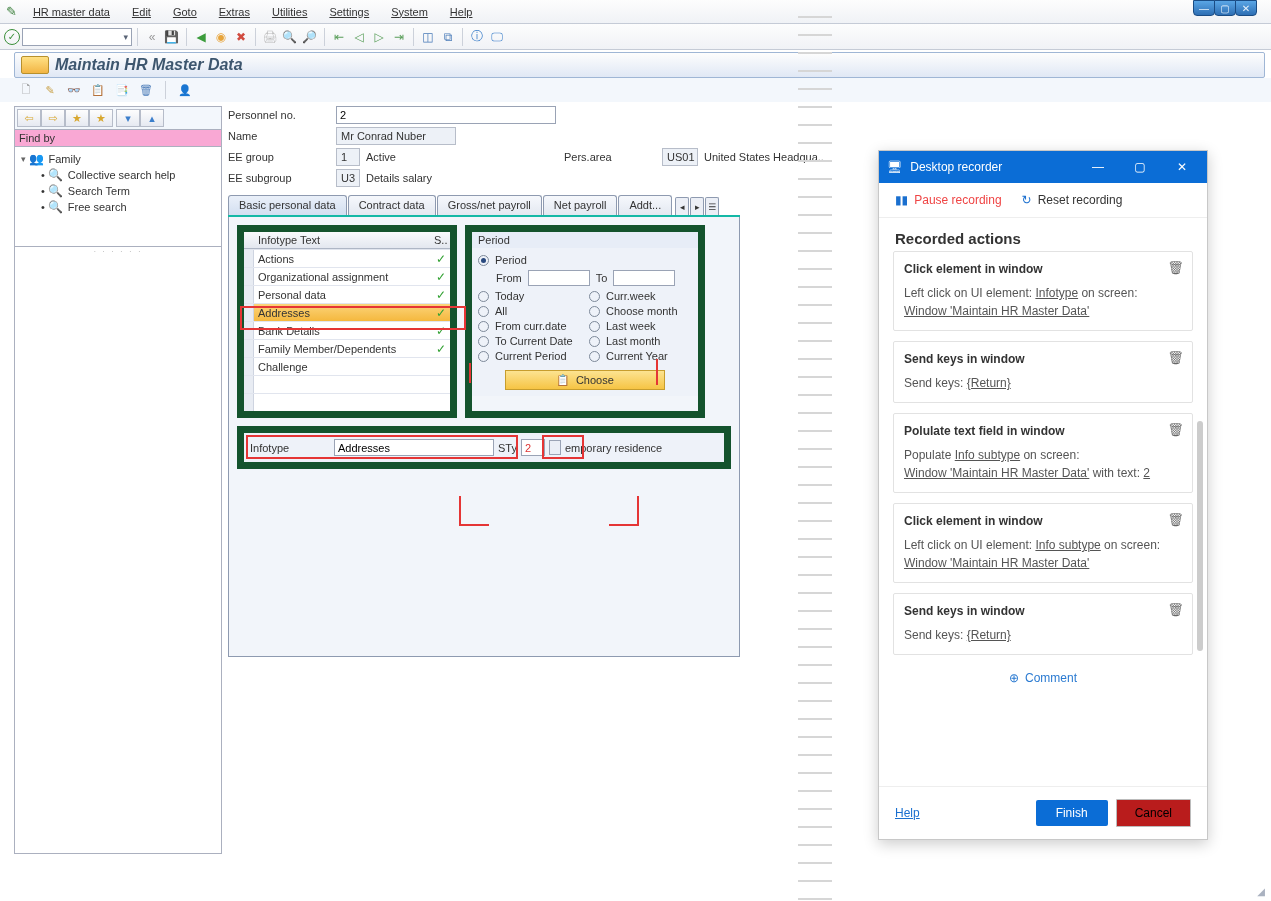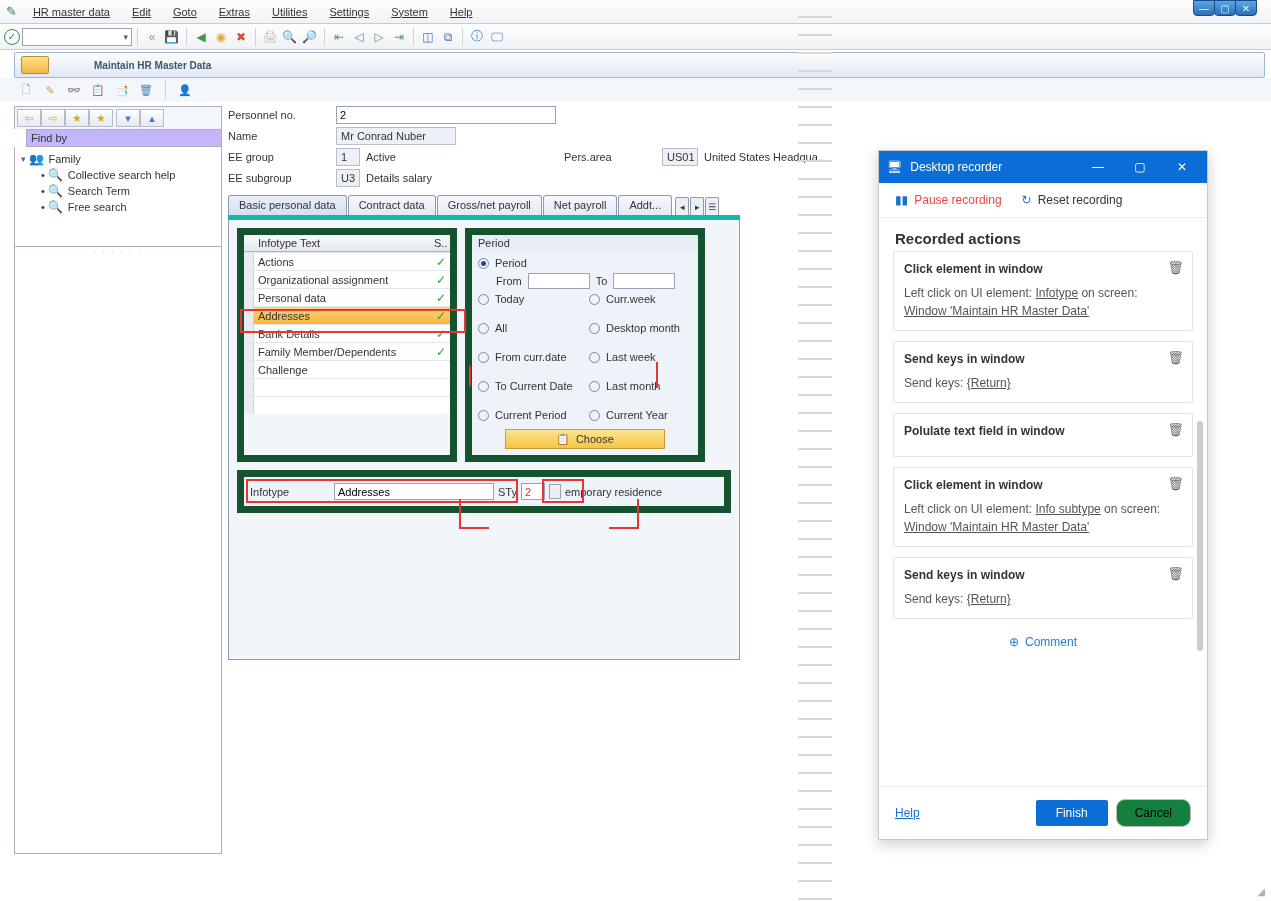--- a/index.html
+++ b/index.html
@@ -15,52 +15,52 @@
 .toolbar { display:flex; align-items:center; height:26px; background:linear-gradient(#fdfdfd,#f0f2f6); border-bottom:1px solid #c5cbd6; padding:0 4px; gap:2px;}
 .tb-btn { width:18px; height:18px; display:flex; align-items:center; justify-content:center; border-radius:2px; font-size:12px;}
 .tb-sep { width:1px; height:18px; background:#ccd1da; margin:0 3px;}
 .green-check{ width:16px;height:16px;border-radius:50%;border:1px solid #3a8f3a;display:flex;align-items:center;justify-content:center;color:#3a8f3a;font-size:10px;}
 .combo { width:110px;height:18px;border:1px solid #9aa3b5;background:#fff;display:flex;align-items:center;justify-content:flex-end;padding-right:3px;}
 .combo .arr{font-size:9px;color:#5a6476}
 
 
 .page-title-bar { display:flex; align-items:center; height:26px; background:linear-gradient(#fdfdfd,#e0e8f5); border-bottom:1px solid #a9b3c5; padding:0 6px; gap:6px; margin:2px 6px 0 14px; border:1px solid #9fb6d5; border-radius:2px;}
 .page-title-bar .mini-ico{width:28px;height:18px;background:linear-gradient(#ffe185,#f2b544);border:1px solid #b7902d;border-radius:2px;}
-.page-title-bar h1{ font-size:10px; font-weight:bold; color:#3d566e;margin-left:39px;}
+.page-title-bar h1{ font-size:16px; font-weight:bold; font-style:italic; color:#3d566e;}
 
 
 .toolbar2{ display:flex;align-items:center;height:24px;padding:0 18px;gap:8px;background:linear-gradient(#f3f7fc,#f3f7fc);}
 .tb2-ico{width:16px;height:16px;display:flex;align-items:center;justify-content:center;}
 
 
 .main-body{ display:flex; padding:4px 10px 10px 14px; gap:6px; height:762px;}
 
 
 .treewrap{width:208px;display:flex;flex-direction:column;}
 .tree-tb{display:flex;gap:0;background:#f3f7fc;padding:2px;border:1px solid #abb0bf;border-bottom:none}
 .tree-tb div{width:24px;height:18px;border:1px solid #b6bcc9;background:linear-gradient(#fdfdfd,#e6e9f1);display:flex;align-items:center;justify-content:center;font-size:11px;}
-.tree-findby{border:1px solid #abb0bf;padding:2px 4px;background:#c4b5fd;font-size:11px;margin-left:12px;}
+.tree-findby{border:1px solid #abb0bf;padding:2px 4px;background:#f9a8d4;font-size:11px;}
 .tree-body{border:1px solid #abb0bf;border-top:none;background:#fff;height:100px;padding:4px;}
 .tree-node{display:flex;align-items:center;gap:4px;padding:1px 2px;}
 .tree-node.indent{padding-left:22px;}
 .tree-node .tw{color:#666;font-size:9px}
 .tree-node .ic{color:#4c72ab;font-size:12px}
 .tree-lower{border:1px solid #abb0bf;border-top:none;flex:1;background:#fff;position:relative;}
 .tree-lower .dots{position:absolute;top:0;left:50%;transform:translateX(-50%);color:#bbb;font-size:8px;letter-spacing:2px}
 
 
 .right-pane{flex:1;}
 .form-grid{display:grid;grid-template-columns:100px 220px 90px 200px;gap:3px 8px;margin-bottom:6px;}
 .form-grid label{align-self:center}
 .txt-input{height:18px;border:1px solid #9aa3b5;background:#fff;padding:0 3px;display:flex;align-items:center;font-family:inherit;font-size:11px;}
 .txt-read{height:18px;border:1px solid #b7bdc9;background:#edf1f7;padding:0 4px;display:flex;align-items:center;}
 .small-box{width:24px}
 
 
-.tabstrip{display:flex;align-items:flex-end;border-bottom:5px solid #14b8a6;margin-top:8px;}
+.tabstrip{display:flex;align-items:flex-end;border-bottom:2px solid #14b8a6;margin-top:8px;}
 .tab{padding:3px 10px 4px;background:linear-gradient(#f6f8fc,#e3e8f1);border:1px solid #8e9ab0;border-bottom:none;border-radius:3px 3px 0 0;margin-right:1px;cursor:default;}
 .tab.active{background:linear-gradient(#eaf0f9,#d3dff1);}
 .tab-extra{display:flex;gap:1px;margin-left:2px}
 .tab-extra div{width:14px;height:18px;border:1px solid #8e9ab0;border-bottom:none;background:#eceff6;display:flex;align-items:center;justify-content:center;font-size:9px;border-radius:2px 2px 0 0}
 
 .tab-content{border:1px solid #8e9ab0;border-top:none;background:#f2f5fa;padding:8px;height:440px;position:relative;width:512px}
 
 .inner-row{display:flex;gap:8px}
 
 
@@ -77,21 +77,21 @@
 .highlight-red{position:absolute;border:2px solid #e53535;pointer-events:none}
 
 
 .period{width:240px}
 .period-body{padding:6px;background:#eef2f9;display:flex;flex-direction:column;gap:4px}
 .radio-row{display:flex;align-items:center;gap:6px}
 .radio{width:11px;height:11px;border:1px solid #7d8999;border-radius:50%;display:inline-flex;align-items:center;justify-content:center}
 .radio.ch::after{content:"";width:5px;height:5px;border-radius:50%;background:#29497f}
 .from-to{display:flex;gap:6px;align-items:center;padding-left:18px}
 .from-to input{width:62px;height:16px;border:1px solid #9aa3b5;font-size:11px;padding:0 2px;background:#fff}
-.two-col{display:grid;grid-template-columns:1fr 1fr;gap:17px 8px}
+.two-col{display:grid;grid-template-columns:1fr 1fr;gap:3px 8px}
 .choose-btn{display:flex;align-items:center;justify-content:center;gap:6px;height:20px;background:linear-gradient(#fce391,#f6c444);border:1px solid #c79d2d;width:160px;margin:4px auto 0}
 
 
 .dir-sel{margin-top:8px}
 .dir-body{padding:6px;display:flex;align-items:center;gap:4px;background:#eef2f9;position:relative}
 .dir-body input{height:17px;border:1px solid #9aa3b5;font-size:11px;padding:0 3px}
 
 
 .red-l, .red-r{position:absolute;border:2px solid #e53535;width:30px;height:30px}
 .red-l{border-right:none;border-top:none}
@@ -114,21 +114,21 @@
 .act-card{border:1px solid #e2e2e2;border-radius:2px;padding:10px;position:relative}
 .act-title{font-weight:600;margin-bottom:8px}
 .act-body{color:#555;line-height:1.5}
 .act-body .lk{text-decoration:underline;color:#555}
 .trash{position:absolute;top:8px;right:8px;color:#666;font-size:13px}
 .add-comment{display:flex;align-items:center;justify-content:center;gap:6px;color:#2a7ad1;padding:6px 0}
 .rec-footer{display:flex;align-items:center;padding:12px 16px;border-top:1px solid #eee;gap:8px}
 .rec-footer .help{color:#1a6fcf;text-decoration:underline}
 .rec-footer .sp{flex:1}
 .btn-p{background:#0b6dd6;color:#fff;border:none;padding:6px 20px;border-radius:2px;font-size:12px}
-.btn-s{background:#15803d;border:1px solid #bbb;padding:6px 18px;border-radius:9px;font-size:12px}
+.btn-s{background:#b91c1c;border:1px solid #bbb;padding:6px 18px;border-radius:1px;font-size:12px}
 
 
 .scrollhint{position:absolute;right:4px;top:270px;width:6px;height:230px;background:#ccc;border-radius:3px}
 
 
 .win-buttons{position:absolute;top:0;right:14px;display:flex}
 .win-buttons div{width:22px;height:16px;background:linear-gradient(#5aa6e6,#2e6fb4);border:1px solid #1a4c84;border-bottom-left-radius:4px;border-bottom-right-radius:4px;display:flex;align-items:center;justify-content:center;color:#e7f1fb;font-size:10px;margin-left:-1px}
 .bottom-right-tri{position:absolute;bottom:4px;right:6px;color:#aab2c0;font-size:10px}
 </style>
 </head>
@@ -362,21 +362,21 @@
               <div class="radio-row">
                   <span class="radio"></span>
                   <span>Curr.week</span>
                 </div>
               <div class="radio-row">
                   <span class="radio"></span>
                   <span>All</span>
                 </div>
               <div class="radio-row">
                   <span class="radio"></span>
-                  <span>Desktop month</span>
+                  <span>Choose month</span>
                 </div>
               <div class="radio-row">
                   <span class="radio"></span>
                   <span>From curr.date</span>
                 </div>
               <div class="radio-row">
                   <span class="radio"></span>
                   <span>Last week</span>
                 </div>
               <div class="radio-row">
@@ -455,20 +455,21 @@
         <div class="act-body">Left click on UI element: <span class="lk">Infotype</span> on screen:<br><span class="lk">Window 'Maintain HR Master Data'</span></div>
       </div>
       <div class="act-card">
         <div class="trash">🗑</div>
         <div class="act-title">Send keys in window</div>
         <div class="act-body">Send keys: <span class="lk">{Return}</span></div>
       </div>
       <div class="act-card">
         <div class="trash">🗑</div>
         <div class="act-title">Polulate text field in window</div>
+        <div class="act-body">Populate <span class="lk">Info subtype</span> on screen:<br><span class="lk">Window 'Maintain HR Master Data'</span> with text: <span class="lk">2</span></div>
       </div>
       <div class="act-card">
         <div class="trash">🗑</div>
         <div class="act-title">Click element in window</div>
         <div class="act-body">Left click on UI element: <span class="lk">Info subtype</span> on screen:<br><span class="lk">Window 'Maintain HR Master Data'</span></div>
       </div>
       <div class="act-card">
         <div class="trash">🗑</div>
         <div class="act-title">Send keys in window</div>
         <div class="act-body">Send keys: <span class="lk">{Return}</span></div>

